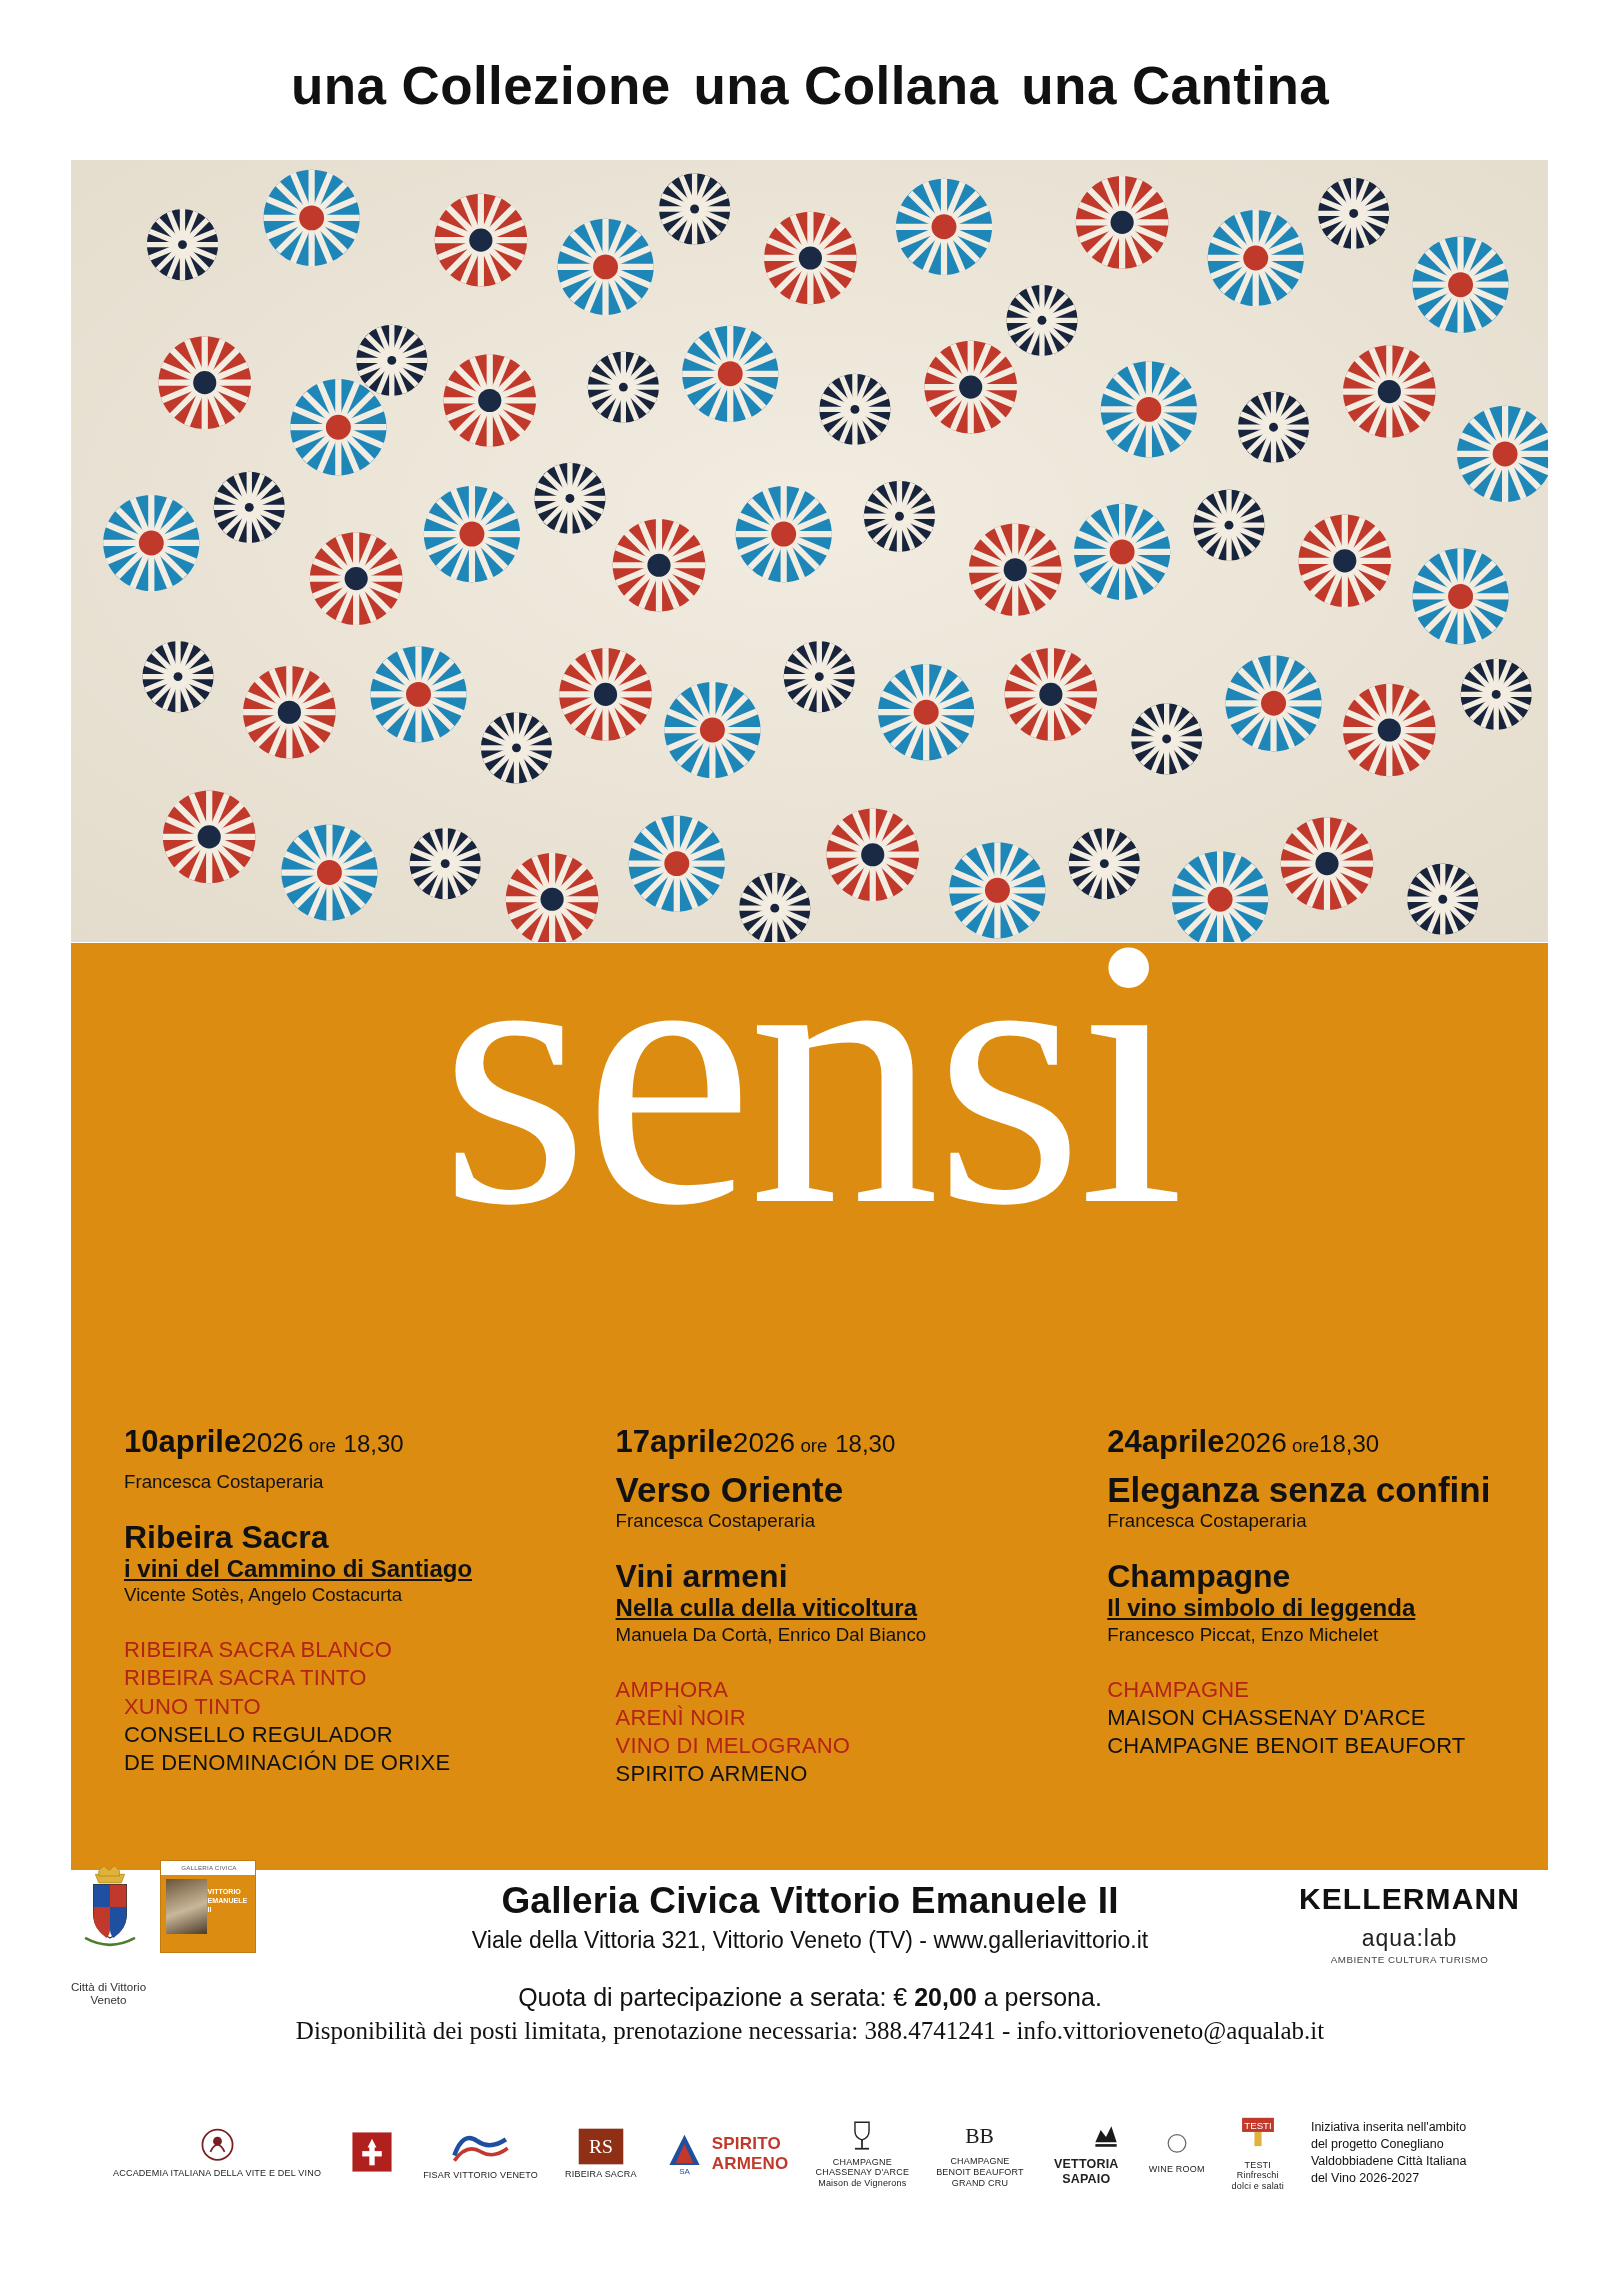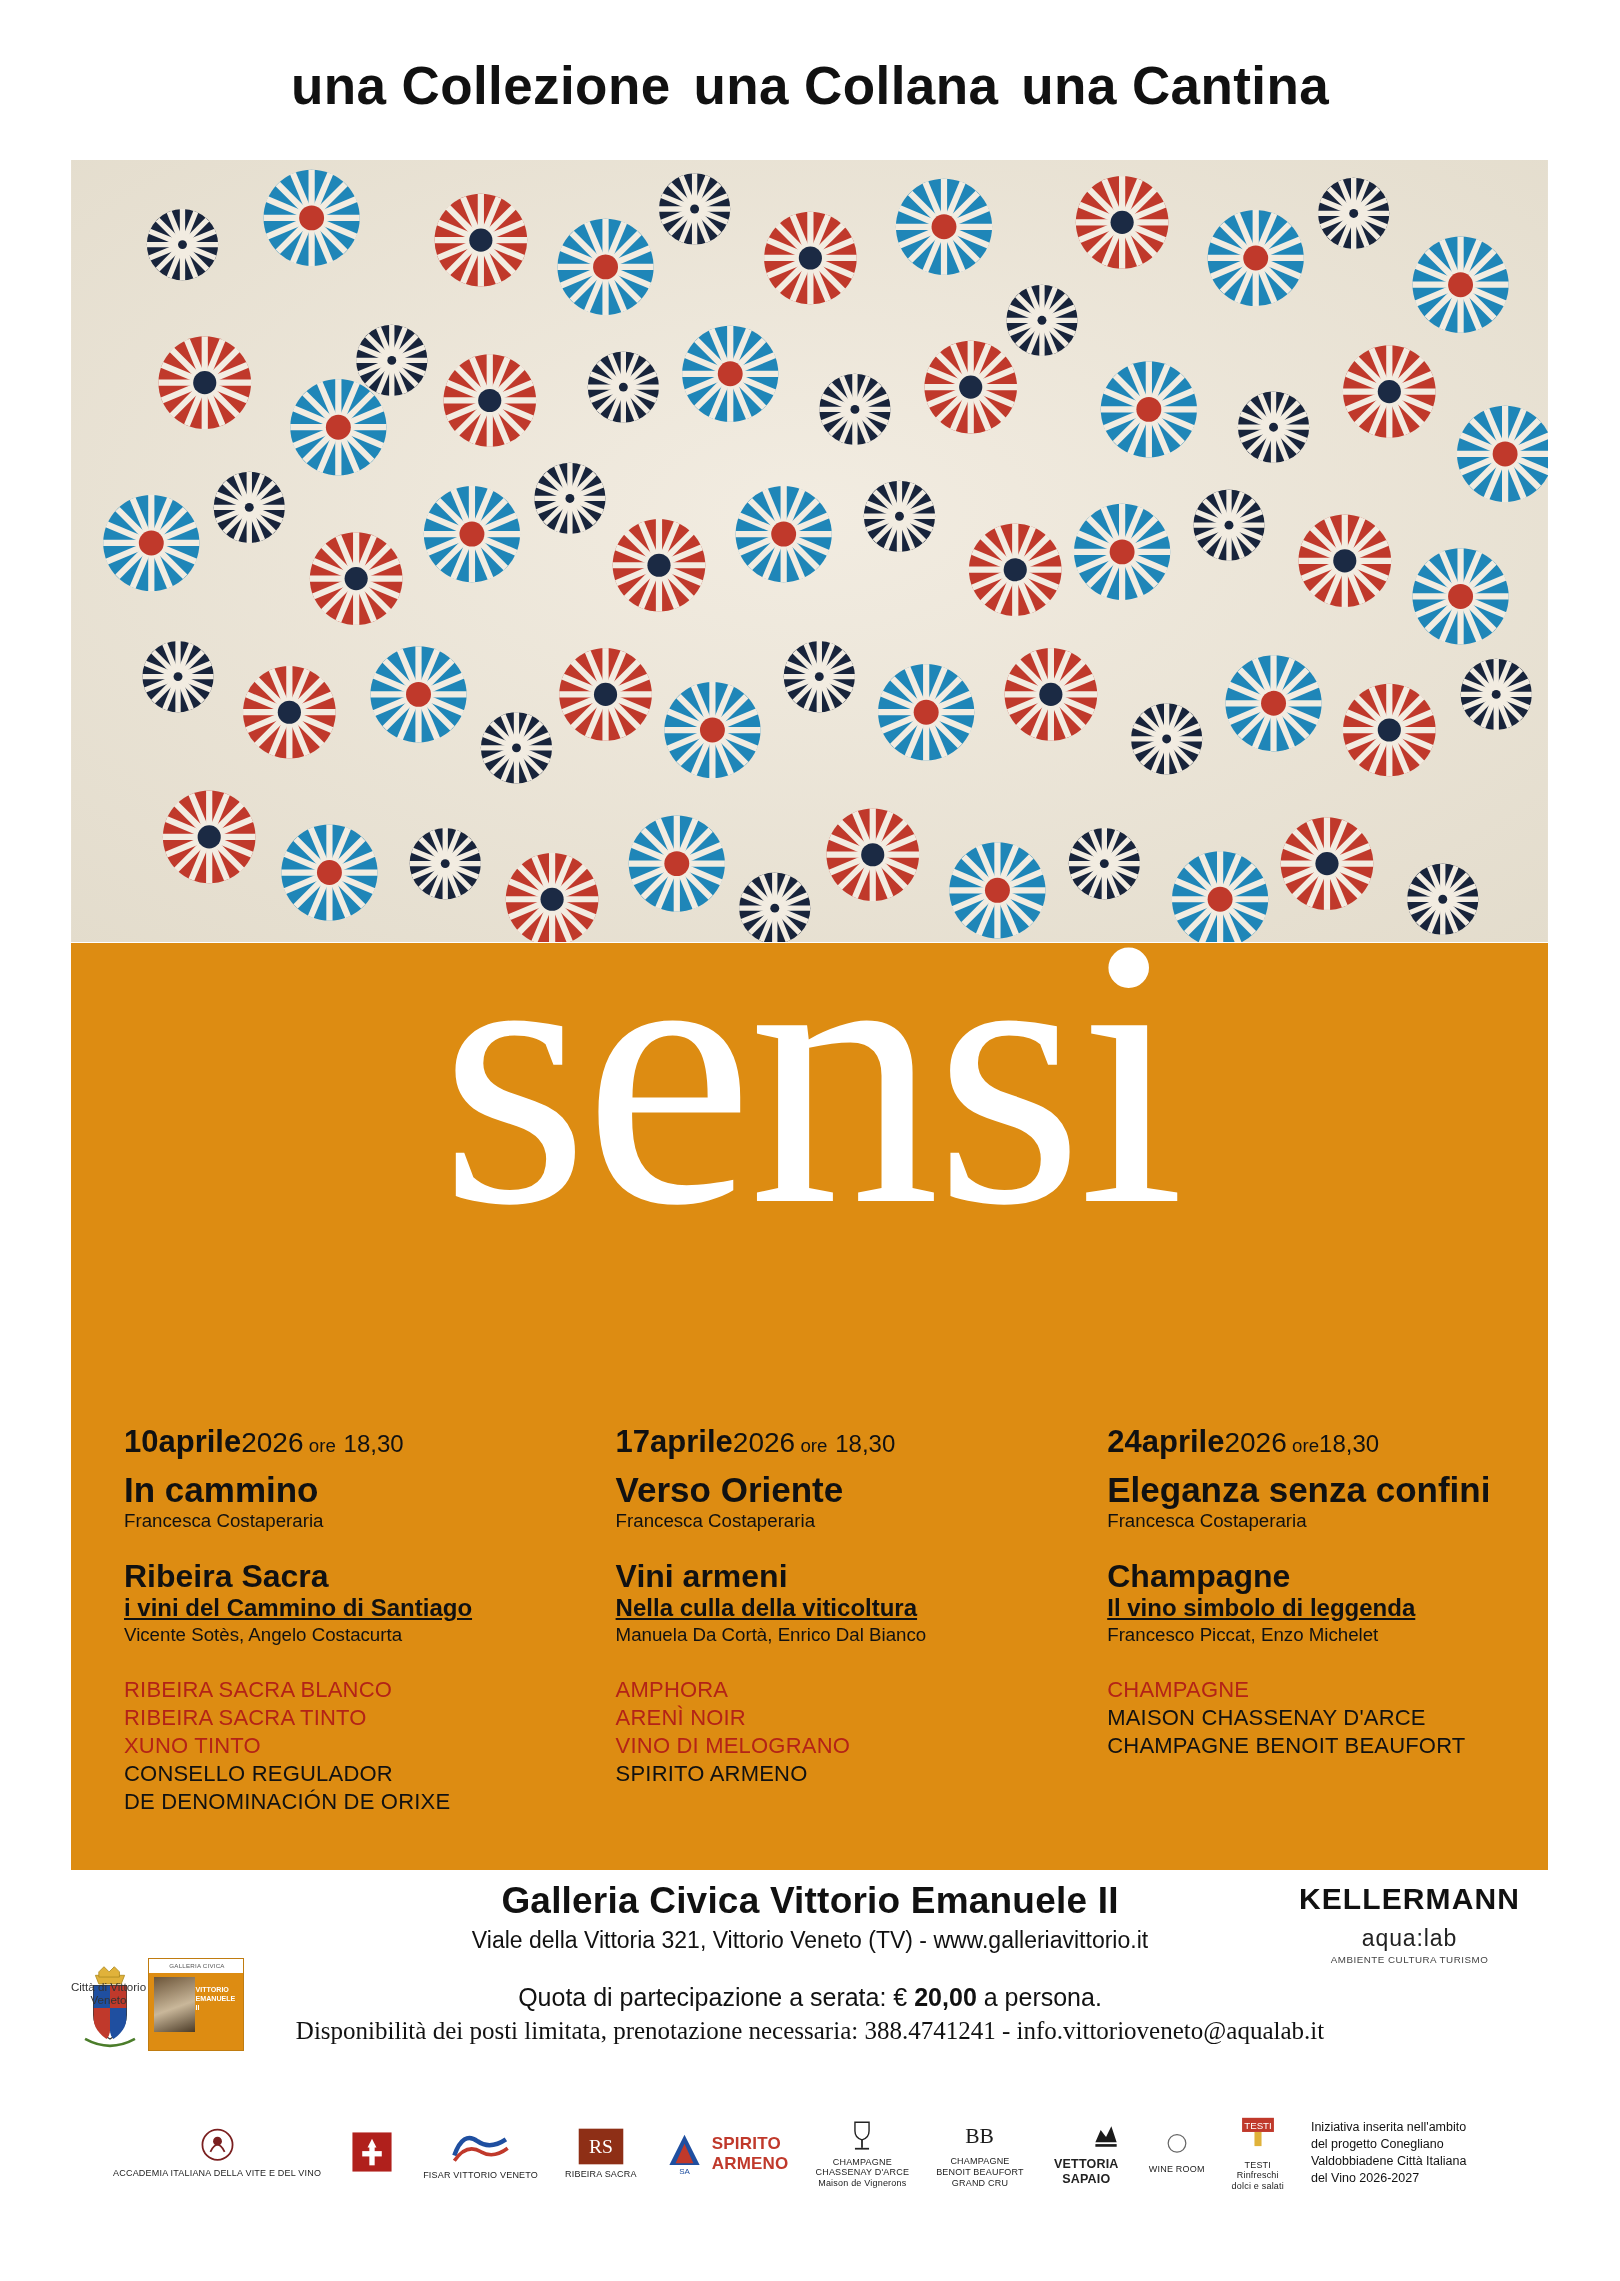--- a/index.html
+++ b/index.html
@@ -155,24 +155,24 @@
     font-size: 25px;
     color: #111111;
     margin-top: 5.3px;
     font-family: Liberation Serif, serif;
   }
 
   
   .left-logos {
     position: absolute;
     left: 77px;
-    top: 1958px;
+    top: 1860px;
     display: flex;
-    align-items: flex-end;
-    gap: 5px;
+    align-items: center;
+    gap: 17px;
   }
   .crest {
     width: 66px; height: 86px;
     display: flex; flex-direction: column; align-items: center;
   }
   .crest-caption {
     position: absolute;
     left: 55px;
     top: 1980px;
     font-size: 11.6px;
@@ -403,21 +403,20 @@
 
   <div class="orange-band">
     <div class="sensi-title">sensi</div>
 
     <div class="columns">
 
       <div class="col">
         <div class="col-date">
           <span class="d-day">10</span><span class="d-month">aprile</span><span class="d-year">2026</span><span class="d-ore">ore</span> <span class="d-time">18,30</span>
         </div>
-        <div class="col-theme">In cammino</div>
         <div class="col-theme-author">Francesca Costaperaria</div>
         <div class="col-wine">Ribeira Sacra</div>
         <div class="col-wine-sub">i vini del Cammino di Santiago</div>
         <div class="col-wine-author">Vicente Sotès, Angelo Costacurta</div>
         <div class="col-list-red">
           <div>RIBEIRA SACRA BLANCO</div>
           <div>RIBEIRA SACRA TINTO</div>
           <div>XUNO TINTO</div>
         </div>
         <div class="col-list-black">

